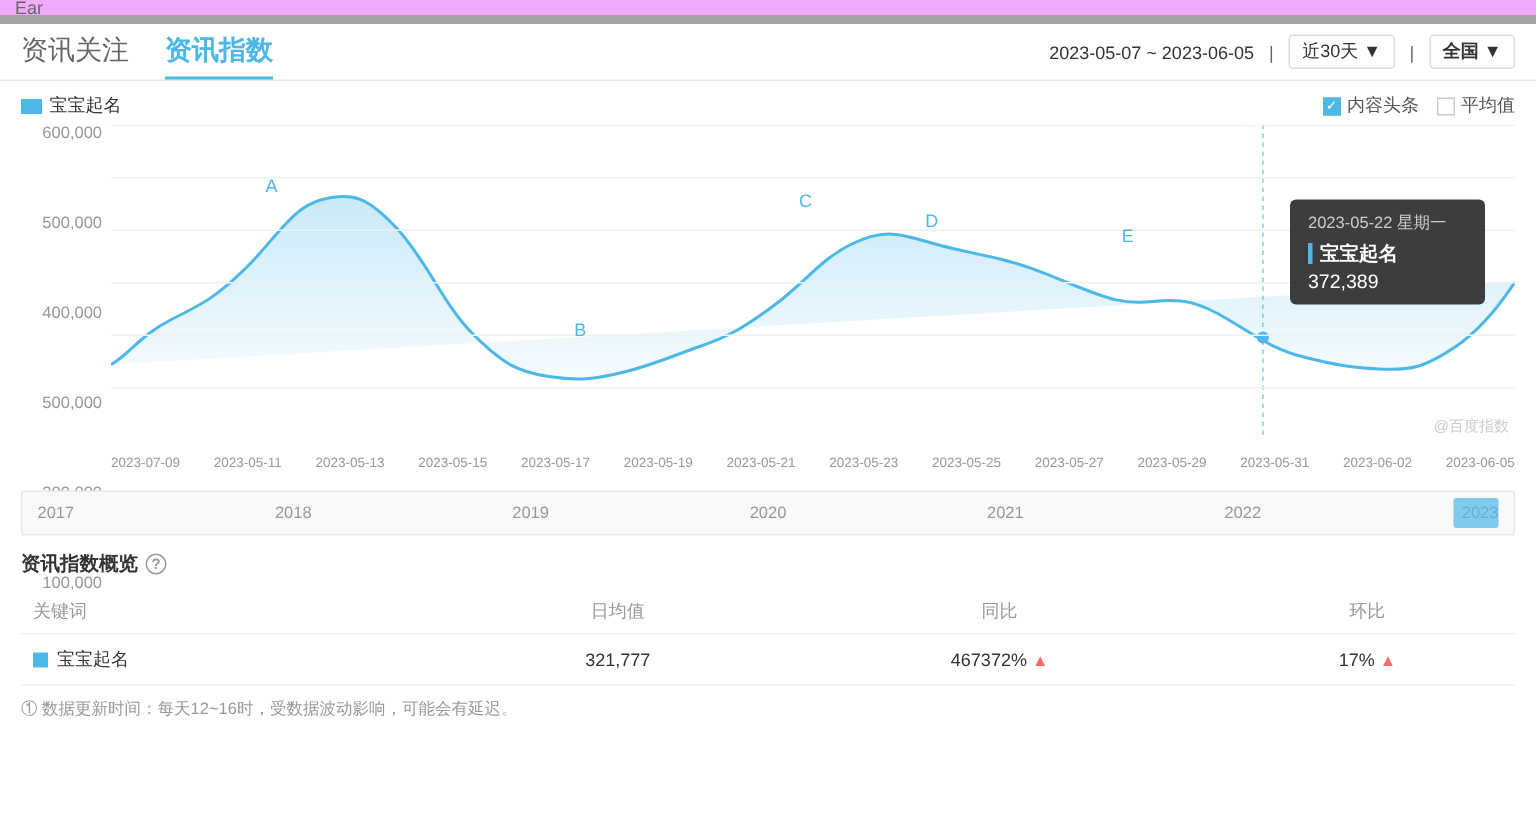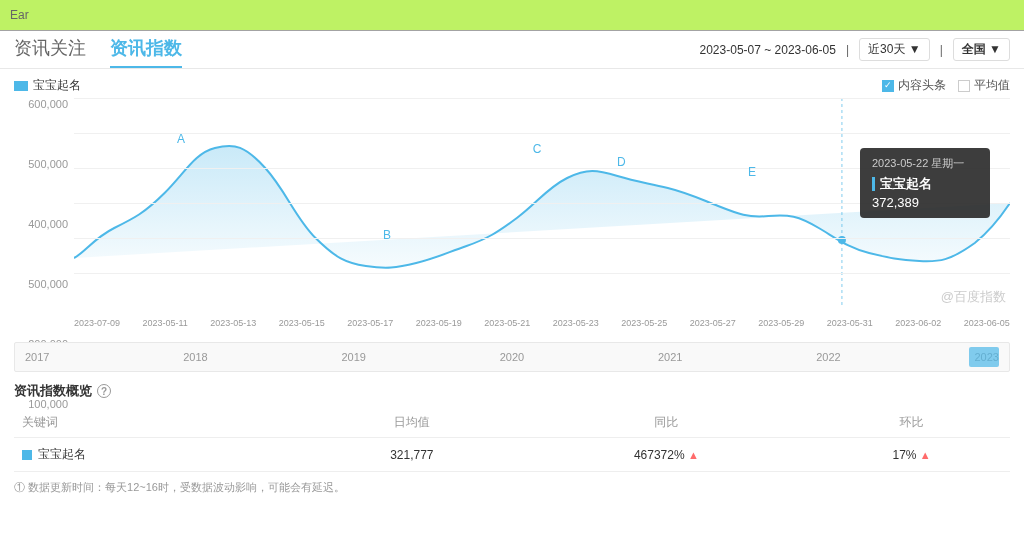--- a/index.html
+++ b/index.html
@@ -7,23 +7,23 @@
       font-family: "Microsoft YaHei", Arial, sans-serif;
       background: #fff;
       font-size: 12px;
       color: #333;
       width: 1024px;
       min-height: 550px;
       overflow: hidden;
     }
 
     .top-bar {
-      height: 31px;
-      background: #bef264;
-      border-bottom: 1px solid #a3a3a3;
+      height: 16px;
+      background: #f0abfc;
+      border-bottom: 6px solid #a3a3a3;
       display: flex;
       align-items: center;
       padding: 0 10px;
     }
 
     .top-bar-title {
       font-size: 12px;
       color: #666;
     }
 
@@ -470,21 +470,21 @@
     </svg>
 
     
     <span class="point-label" style="left:11%;top:16%;">A</span>
     <span class="point-label" style="left:33%;top:62%;">B</span>
     <span class="point-label" style="left:49%;top:21%;">C</span>
     <span class="point-label" style="left:58%;top:27%;">D</span>
     <span class="point-label" style="left:72%;top:32%;">E</span>
 
     
-    <span class="chart-note" style="writing-mode:horizontal-tb;position:absolute;right:4px;bottom:2px;font-size:13px;color:#ccc;margin-top:44px;">@百度指数</span>
+    <span class="chart-note" style="writing-mode:horizontal-tb;position:absolute;right:4px;bottom:2px;font-size:10px;color:#ccc;margin-top:44px;">@百度指数</span>
 
     
     <div class="tooltip-box" style="right:20px;top:50px;">
       <div class="tooltip-date">2023-05-22 星期一</div>
       <div class="tooltip-keyword">
         <div class="tooltip-bar"></div>
         <span>宝宝起名</span>
       </div>
       <div class="tooltip-value">372,389</div>
     </div>

